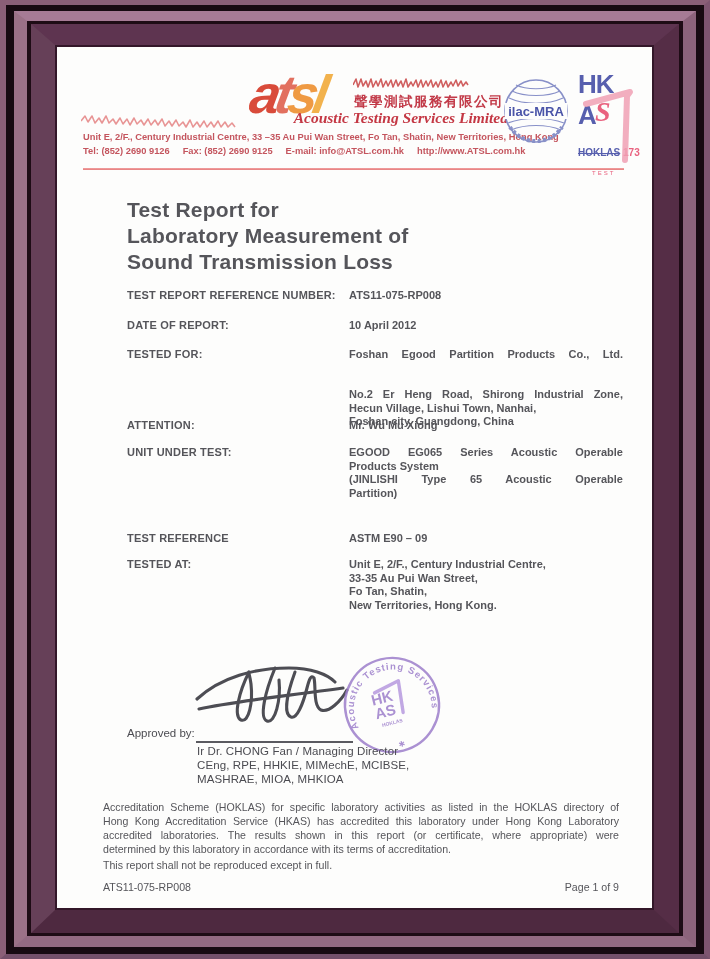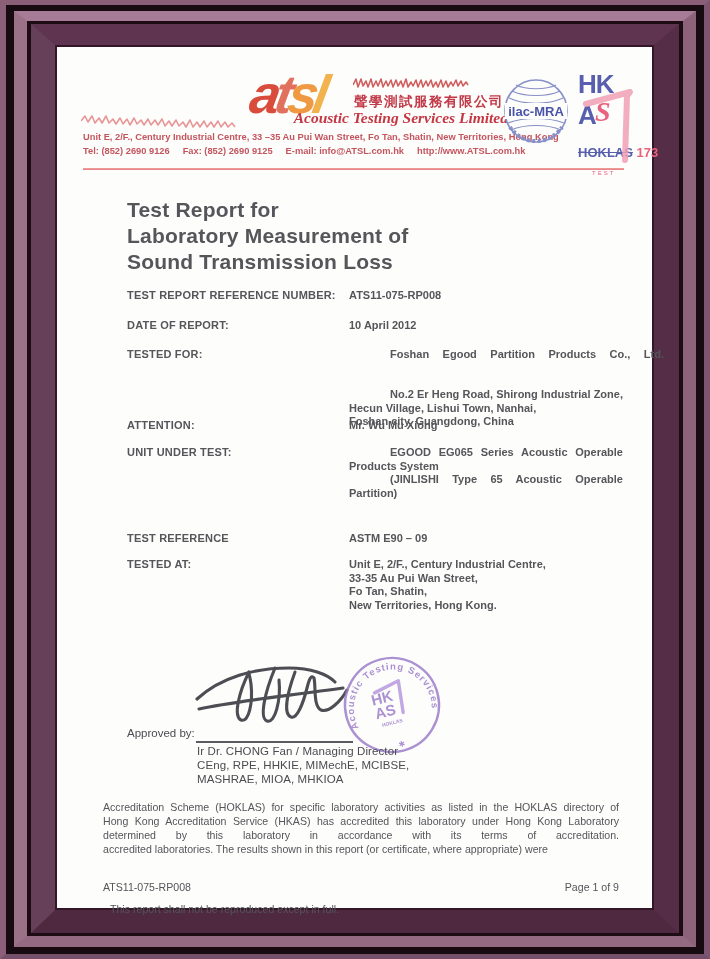--- a/index.html
+++ b/index.html
@@ -46,37 +46,37 @@
   
   .title { left:70px; top:150px; width:420px;
            font-size:21px; font-weight:bold; line-height:26px; color:#55555a;
            letter-spacing:0.2px; }
 
   
   .lbl { position:absolute; left:70px; font-size:11px; font-weight:bold;
          color:#55555a; letter-spacing:0.2px; white-space:nowrap; }
   .val { position:absolute; left:292px; width:274px; font-size:11px;
          font-weight:bold; color:#55555a; line-height:13.5px; }
-  .just { text-align:justify; text-align-last:justify;margin-left:41px; }
+  .just { text-align:justify; text-align-last:justify; }
 
   
   .sig-svg { left:134px; top:612px; width:162px; height:82px; }
   .sig-line { left:139px; top:694px; width:157px; height:2px; background:#5a5a60; }
   .approved-lbl { left:70px; top:680px; font-size:11.5px; color:#4c4c52; }
   .name-block { left:140px; top:698px; font-size:11.5px; line-height:13.8px;
                 color:#4b4b51; letter-spacing:0.1px; }
   .stamp { left:283px; top:606px; width:104px; height:104px;
            transform:rotate(-14deg); opacity:.85; }
 
   
   .footer-para { left:46px; top:754px; width:516px; font-size:10.6px;
                  line-height:13.9px; color:#55555a; }
   .footer-para .fl { text-align:justify; text-align-last:justify; }
   .footer-para .fl:last-child { text-align-last:left; }
-  .note { left:53px; top:812px; font-size:10.6px; color:#55555a;margin-top:44px; }
+  .note { left:46px; top:812px; font-size:10.6px; color:#55555a; }
   .bottom-row { left:46px; top:834px; width:516px; font-size:10.6px; color:#55555a; }
   .bottom-row .pg { float:right;padding-left:48px; }
 
   
   .ilac { left:445px; top:28px; width:68px; height:76px; }
   .hkas { left:521px; top:22px; width:62px; height:100px; }
   .zz-left { left:24px; top:62px; width:174px; height:20px; }
   .zz-right { left:296px; top:28px; width:154px; height:18px; }
 </style>
 </head>
@@ -123,21 +123,21 @@
 
         <div class="abs hkas" style="line-height:21px;">
           <div style="font:900 26px 'Liberation Sans',sans-serif; color:#575fae; letter-spacing:-1px;">HK</div>
           <div style="position:relative; height:28px;">
             <span style="font:900 26px 'Liberation Sans',sans-serif; color:#575fae;">A</span>
             <span style="position:absolute; left:17px; top:-4px; font:italic 900 28px 'Liberation Serif',serif; color:#e9627f;">S</span>
             <svg style="position:absolute; left:0; top:-18px; overflow:visible;" width="62" height="100" viewBox="0 0 62 100">
               <path d="M8,22 L52,10 L49,14 L47,78" fill="none" stroke="#f0a0b4" stroke-width="6" stroke-linejoin="round" stroke-linecap="round" opacity="0.85"></path>
             </svg>
           </div>
-          <div style="margin-top:14px; font-size:13px; font-weight:bold; white-space:nowrap;">
+          <div style="margin-top:14px; font-size:10px; font-weight:bold; white-space:nowrap;">
             <span style="color:#575fae; text-decoration:line-through;">HOKLAS</span>
             <span style="color:#e9627f;">173</span>
           </div>
           <div style="font-size:6px; color:#e9627f; letter-spacing:2px; margin-left:14px;">TEST</div>
         </div>
 
         <div class="abs red-rule"></div>
 
         <div class="abs title">
           <div>Test Report for</div>
@@ -211,22 +211,22 @@
         <div class="abs sig-line"></div>
         <div class="abs name-block">
           <div>Ir Dr. CHONG Fan / Managing Director</div>
           <div>CEng, RPE, HHKIE, MIMechE, MCIBSE,</div>
           <div>MASHRAE, MIOA, MHKIOA</div>
         </div>
 
         <div class="abs footer-para">
           <div class="fl">Accreditation Scheme (HOKLAS) for specific laboratory activities as listed in the HOKLAS directory of</div>
           <div class="fl">Hong Kong Accreditation Service (HKAS) has accredited this laboratory under Hong Kong Laboratory</div>
+          <div class="fl">accredited laboratories. The results shown in this report (or certificate, where appropriate) were</div>
           <div class="fl">determined by this laboratory in accordance with its terms of accreditation.</div>
-          <div class="fl">accredited laboratories. The results shown in this report (or certificate, where appropriate) were</div>
         </div>
 
         <div class="abs note">This report shall not be reproduced except in full.</div>
 
         <div class="abs bottom-row">
           <span class="pg">Page 1 of 9</span>
           <span>ATS11-075-RP008</span>
         </div>
 
       </div>

